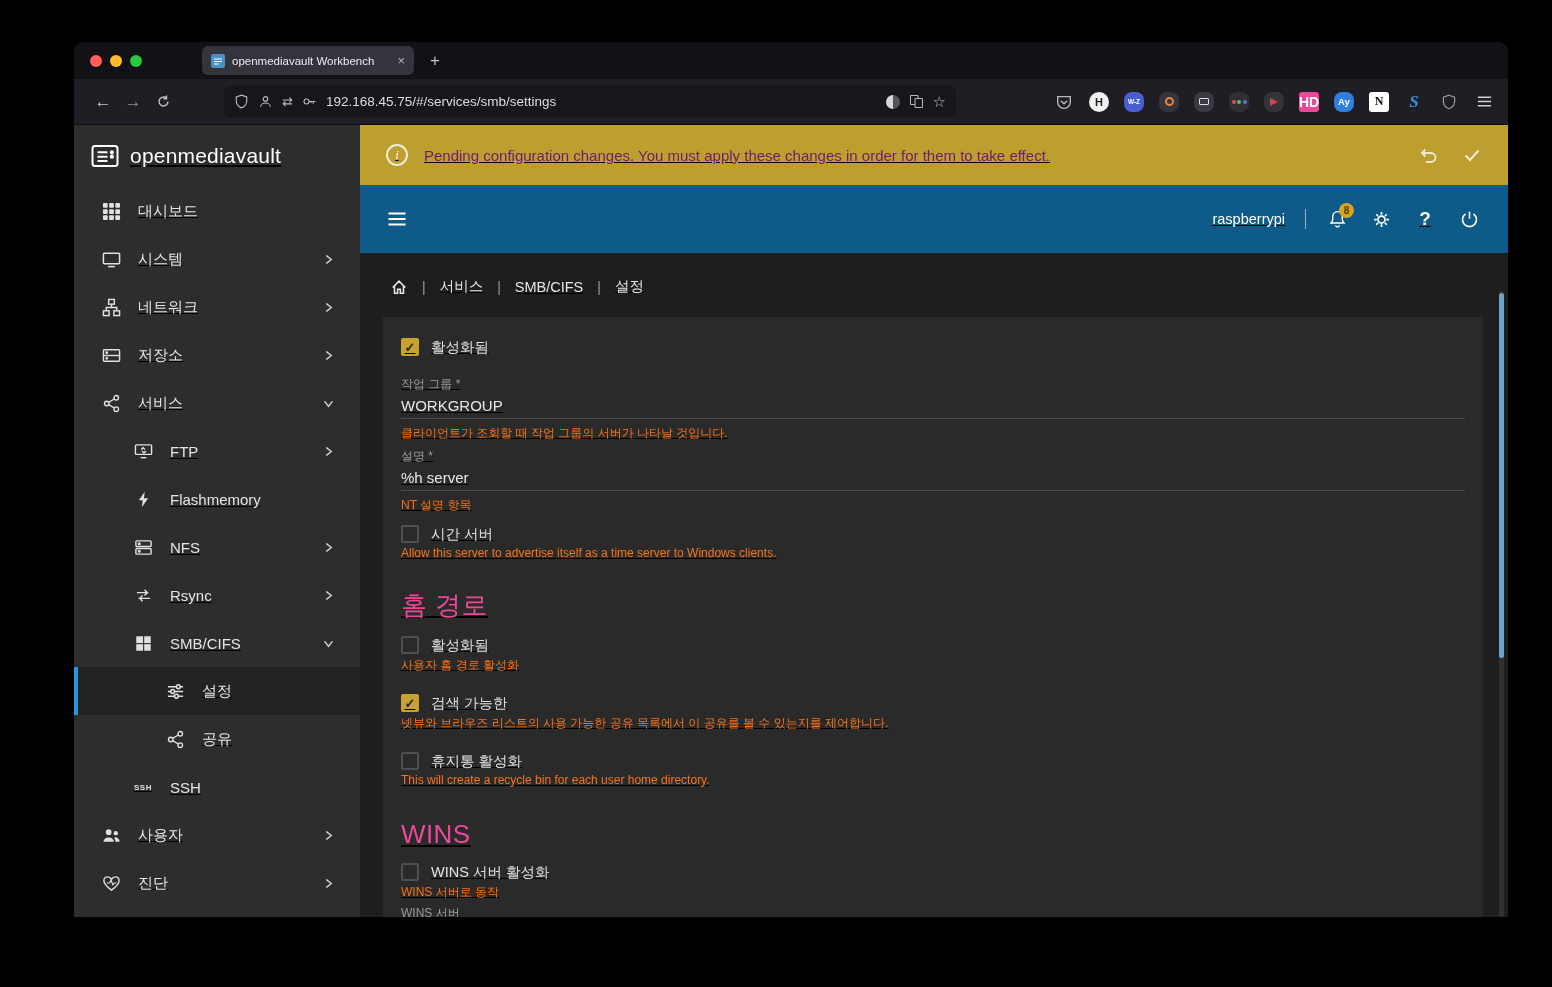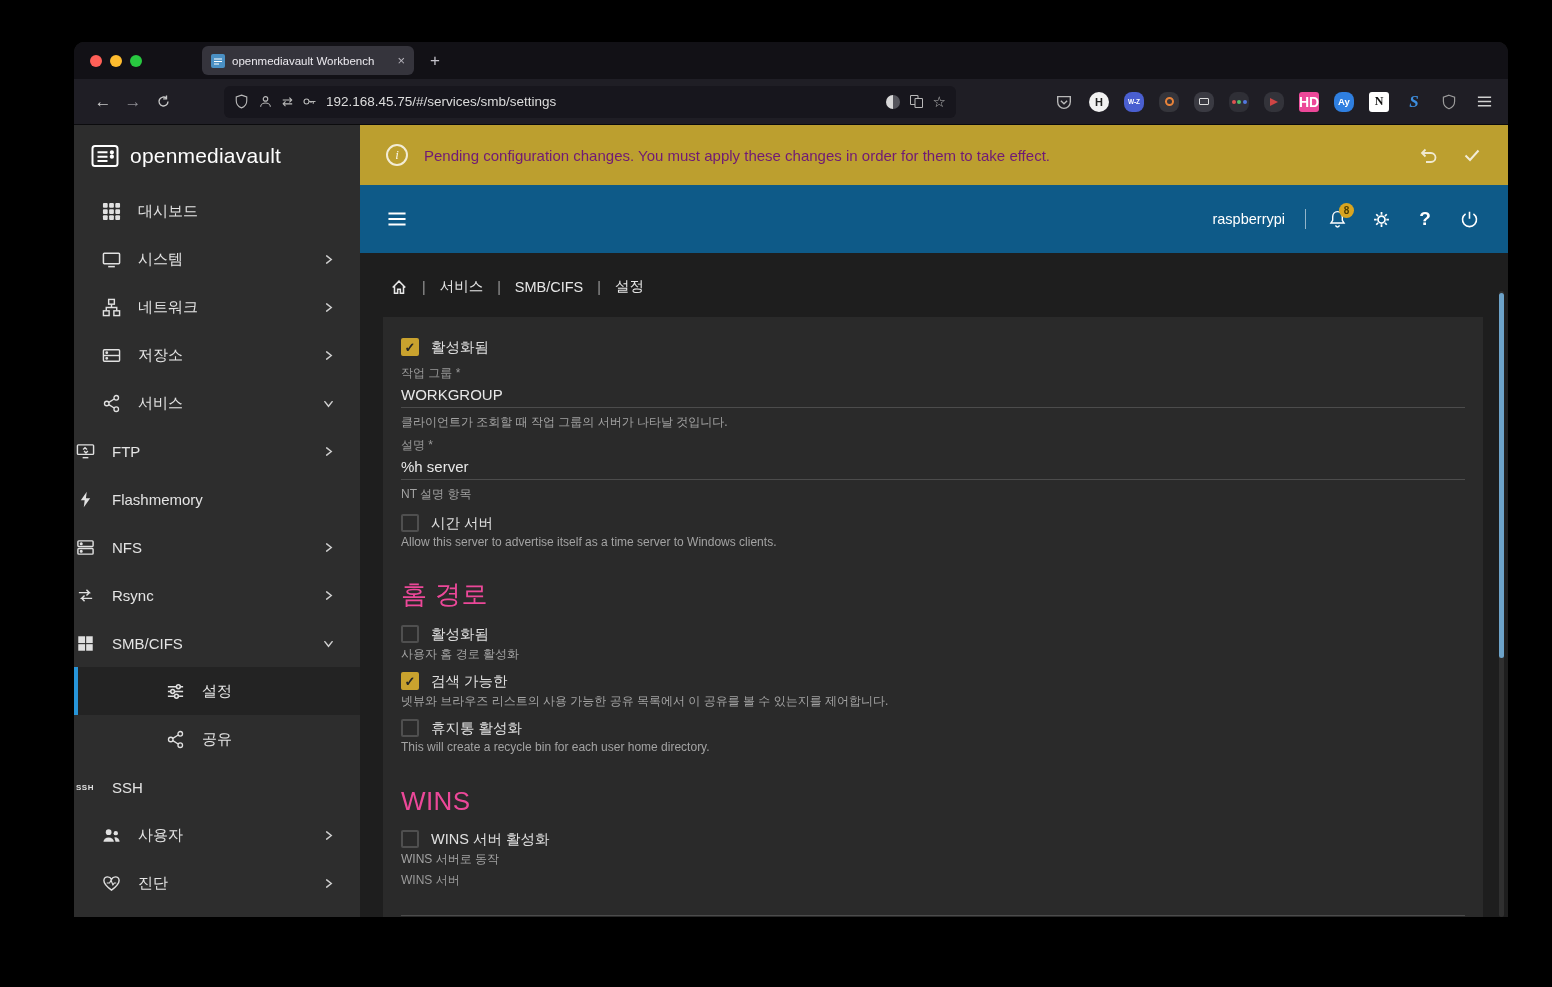--- a/index.html
+++ b/index.html
@@ -33,28 +33,28 @@
   .ext.palette{background:#2f2f36;gap:1.5px;}
   .dot{width:4px;height:4px;border-radius:50%;display:inline-block;}
   .dot.r{background:#e05252}.dot.g{background:#52c06a}.dot.b{background:#5278e0}
   .ext.flagx{background:#33333a;}.flag-in{width:0;height:0;border-left:8px solid #d04545;border-top:4px solid transparent;border-bottom:4px solid transparent;}
   .ext.hd{background:#ec4899;font-size:14px;border-radius:3px;}
   .ext.ay{background:#2f7fe0;font-size:9.5px;}
   .ext.notion{background:#fff;color:#111;font-size:12px;font-family:"Liberation Serif",serif;border-radius:3px;}
   .ext.sza{background:transparent;color:#3d8fe0;font-size:17px;font-style:italic;font-family:"Liberation Serif",serif;}
 
   
-  .content{display:flex;height:792px;}
+  .content{display:flex;height:792px;text-decoration:underline;}
   .sidebar{width:286px;background:#2d2d2d;flex:none;}
   .logo{height:62px;display:flex;align-items:center;gap:10px;padding-left:16px;}
   .logo-text{color:#fdfdfd;font-size:21px;letter-spacing:.2px;}
   .nav-item{height:48px;display:flex;align-items:center;color:#e4e4e4;font-size:15px;}
   .nav-item .nic{width:22px;display:flex;justify-content:center;margin-right:16px;}
   .nav-item.lvl0{padding-left:26px;}
-  .nav-item.lvl1{}
+  .nav-item.lvl1{padding-left:58px;}
   .nav-item.lvl2{padding-left:90px;}
   .nav-item .chevwrap{margin-left:auto;margin-right:26px;display:flex;}
   .nav-item.active{background:#232323;box-shadow:inset 4px 0 0 #2795d9;}
   .sshglyph{font-size:8px;font-weight:bold;color:#e0e0e0;letter-spacing:.5px;}
   .chev.down{transform:rotate(90deg);}
 
   .main{flex:1;display:flex;flex-direction:column;min-width:0;background:#1e1e1e;}
   .banner{height:60px;background:#bc9f2f;display:flex;align-items:center;padding:0 26px;gap:16px;flex:none;}
   .info-circ{width:22px;height:22px;border:2px solid rgba(255,255,255,.8);border-radius:50%;color:rgba(255,255,255,.9);display:flex;align-items:center;justify-content:center;font-family:"Liberation Serif",serif;font-style:italic;font-size:13px;flex:none;}
   .banner-msg{flex:1;color:#701a75;font-size:15px;}
@@ -75,23 +75,23 @@
 
   .cbrow{display:flex;align-items:center;gap:12px;height:20px;}
   .cb{width:18px;height:18px;border:2px solid #4f4f4f;border-radius:2px;display:flex;align-items:center;justify-content:center;flex:none;}
   .cb .tick{display:none;color:#262626;font-size:13px;font-weight:bold;line-height:1;}
   .cb.checked{background:#c9a22e;border-color:#c9a22e;}
   .cb.checked .tick{display:block;}
   .cblabel{color:#e0e0e0;font-size:14.5px;}
   .flabel{font-size:12px;color:#9a9a9a;}
   .fvalue{font-size:15px;color:#e8e8e8;border-bottom:1px solid #4c4c4c;padding:4px 0;}
   .fvalue.empty{height:27px;}
-  .fhint{font-size:12px;color:#a3a3a3;}
+  .fhint{font-size:12px;color:#f97316;}
   .sect{font-size:26px;color:#ec4899;font-weight:400;letter-spacing:.4px;}
-  .mt2{margin-top:2px}.mt4{margin-top:4px}.mt6{margin-top:6px}.mt8{margin-top:8px}.mt10{margin-top:10px}
+  .mt2{margin-top:2px}.mt4{margin-top:4px}.mt6{margin-top:6px}.mt8{margin-top:19px}.mt10{margin-top:10px}
   .mt12{margin-top:12px}.mt28{margin-top:28px}.mt32{margin-top:32px}
 
   .sb-track{position:absolute;right:4px;top:38px;bottom:0;width:5px;background:#303030;border-radius:3px;}
   .sb-thumb{position:absolute;right:4px;top:40px;width:5px;height:365px;background:#6da3c9;border-radius:3px;}
 </style>
 </head>
 <body>
 
 <div class="window">
 

